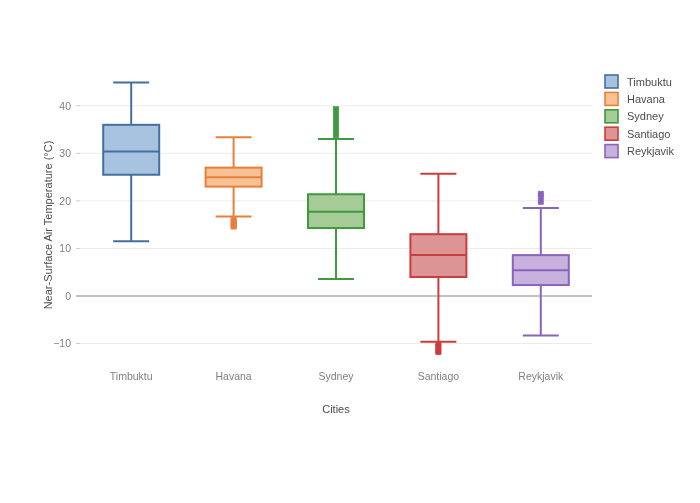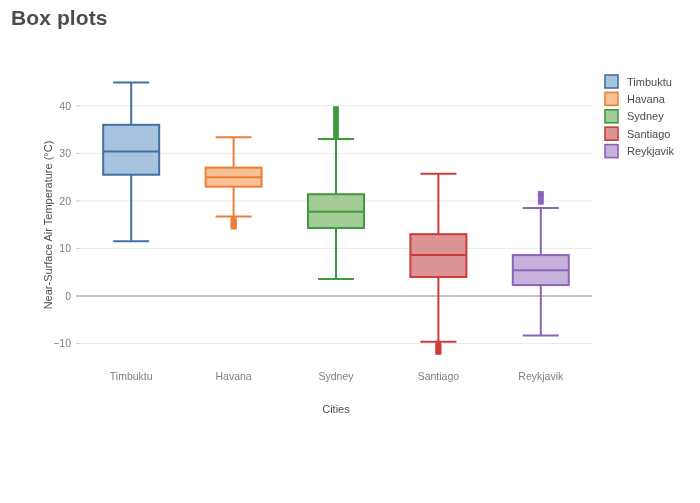--- a/index.html
+++ b/index.html
@@ -58,21 +58,20 @@
   .zeroline {
     stroke: #888888;
     stroke-width: 1.2;
   }
 </style>
 </head>
 <body>
 
 <div id="chart-root">
 
-  <div class="chart-title">Box plots</div>
 
   <svg class="plot" id="plot-svg" width="700" height="503" xmlns="http://www.w3.org/2000/svg">
     <g id="gridlines">
         <line x1="80" x2="592" y1="343.55" y2="343.55" class="gridline"></line>
         <line x1="76" x2="80" y1="343.55" y2="343.55" stroke="#cccccc" stroke-width="1"></line>
         <line x1="80" x2="592" y1="296" y2="296" class="zeroline"></line>
         <line x1="76" x2="80" y1="296" y2="296" stroke="#888888" stroke-width="1"></line>
         <line x1="80" x2="592" y1="248.45" y2="248.45" class="gridline"></line>
         <line x1="76" x2="80" y1="248.45" y2="248.45" stroke="#cccccc" stroke-width="1"></line>
         <line x1="80" x2="592" y1="200.9" y2="200.9" class="gridline"></line>

